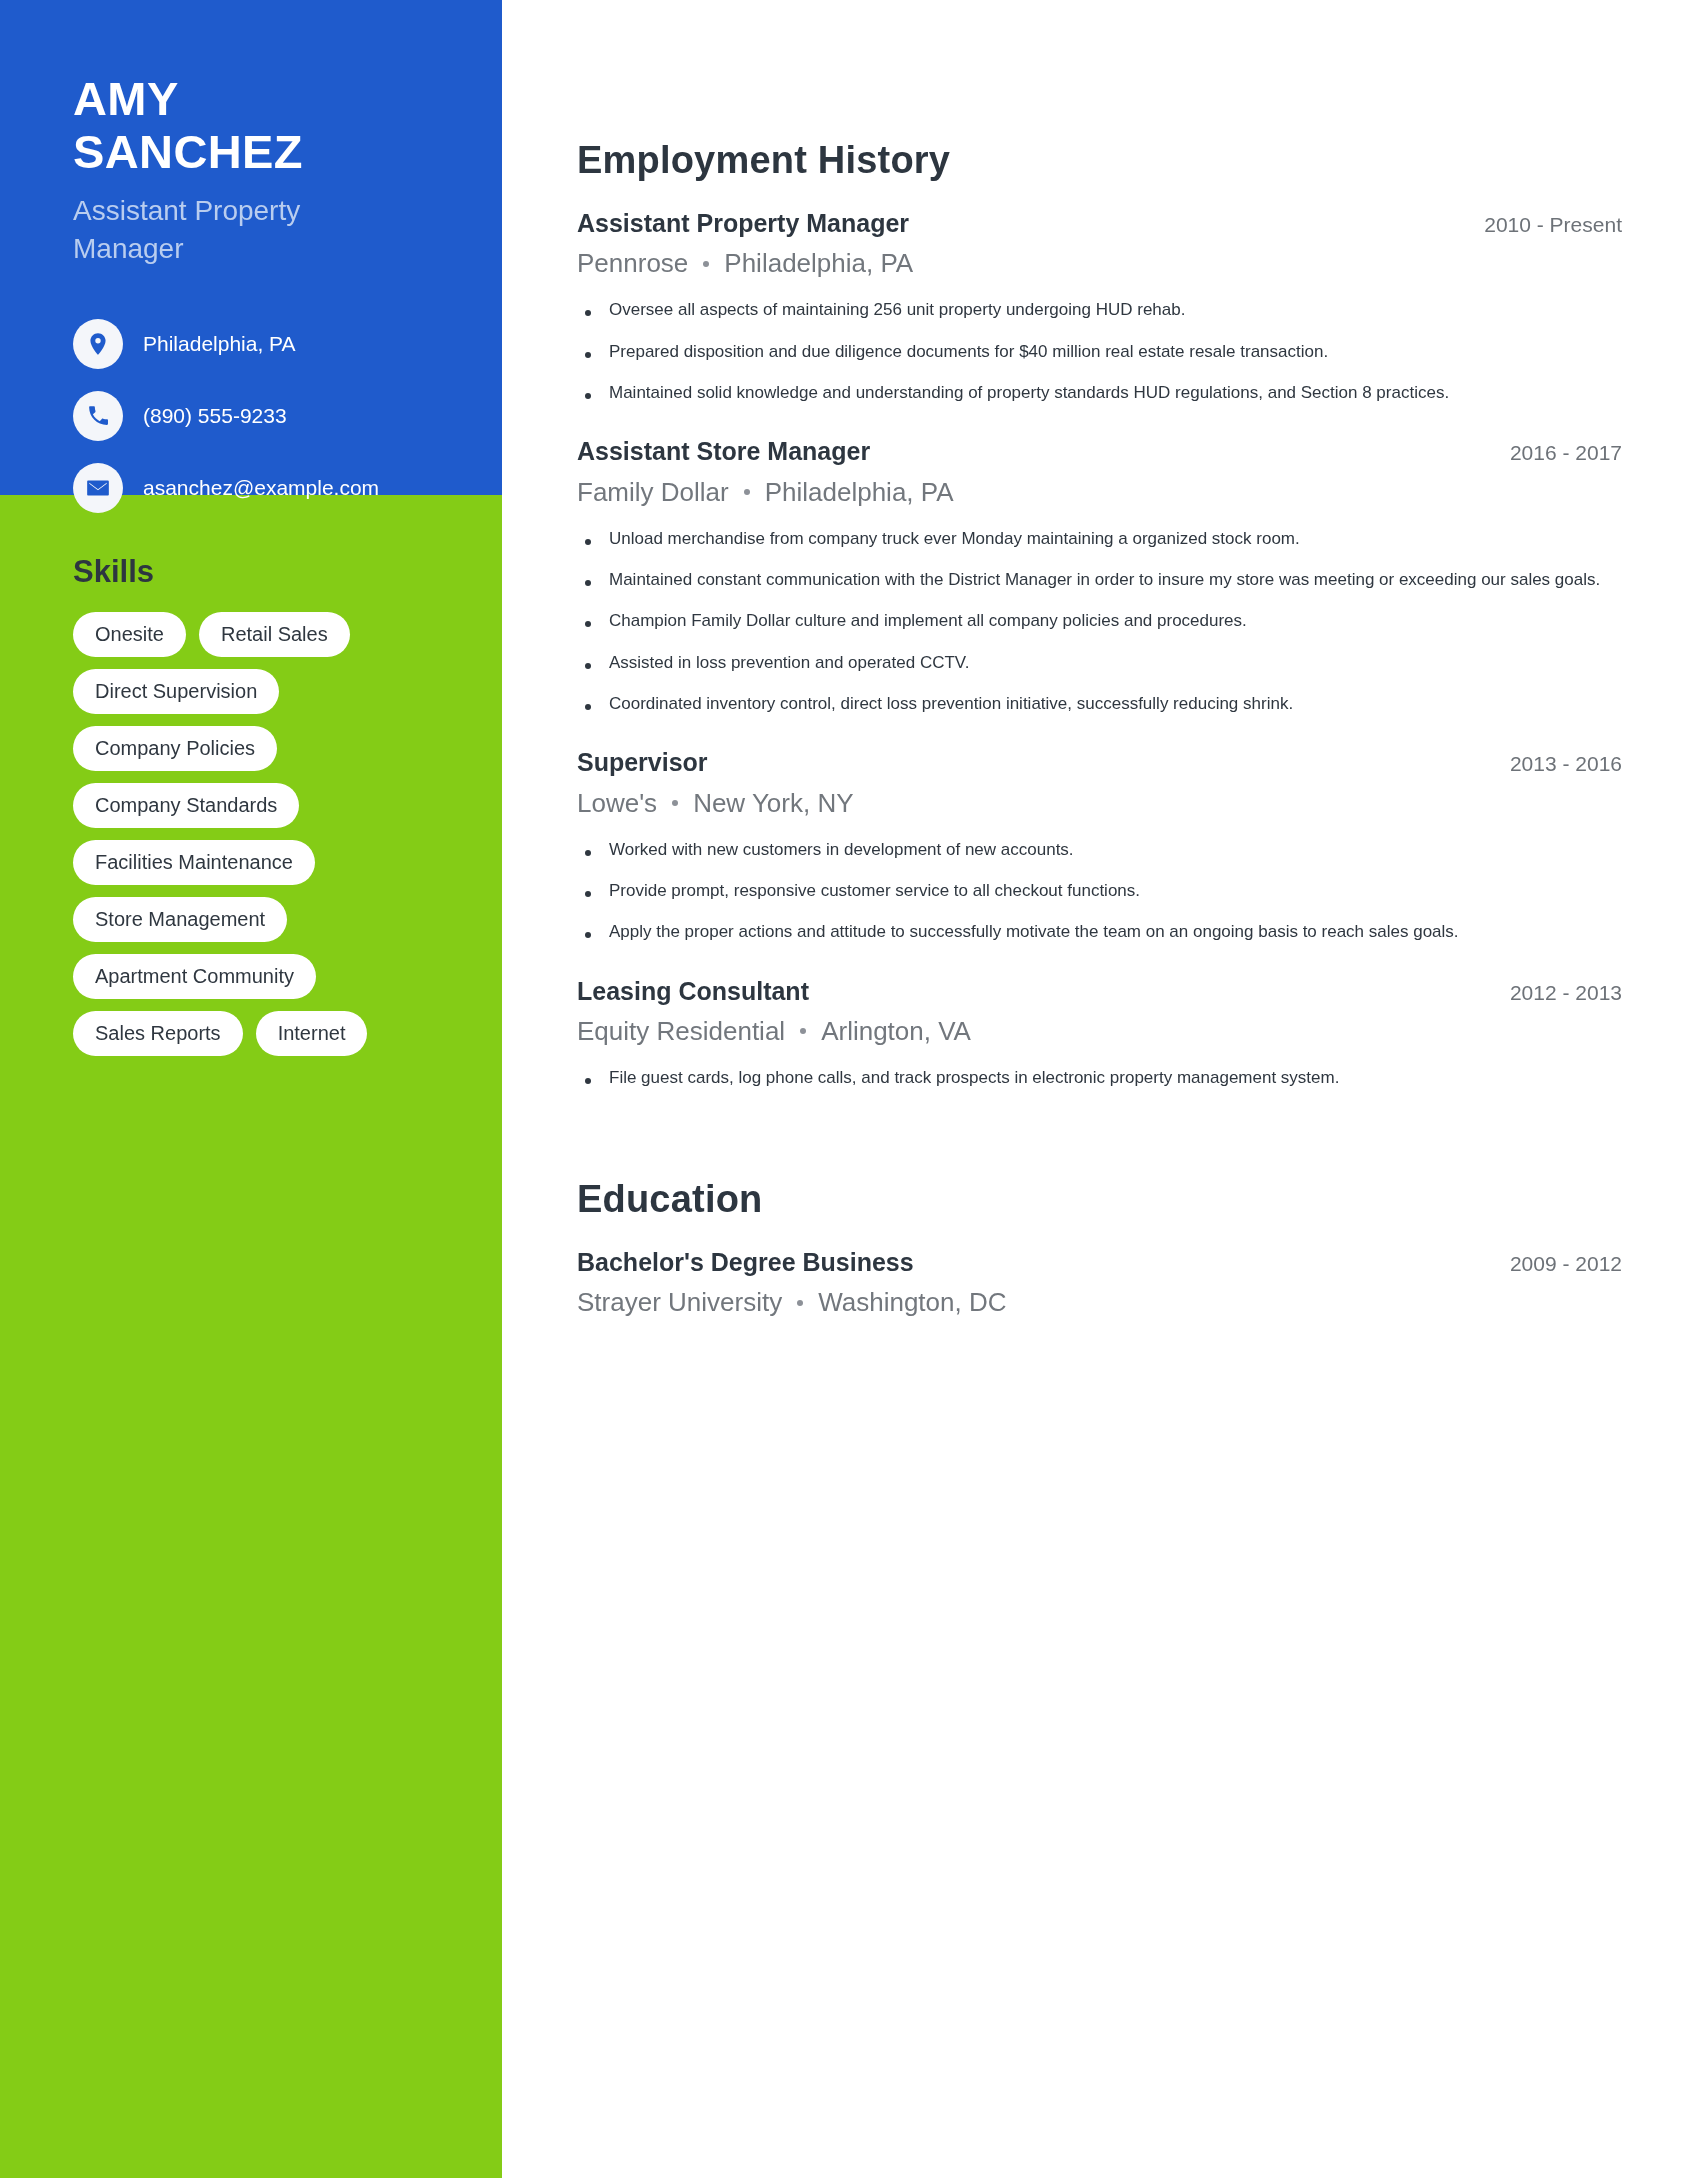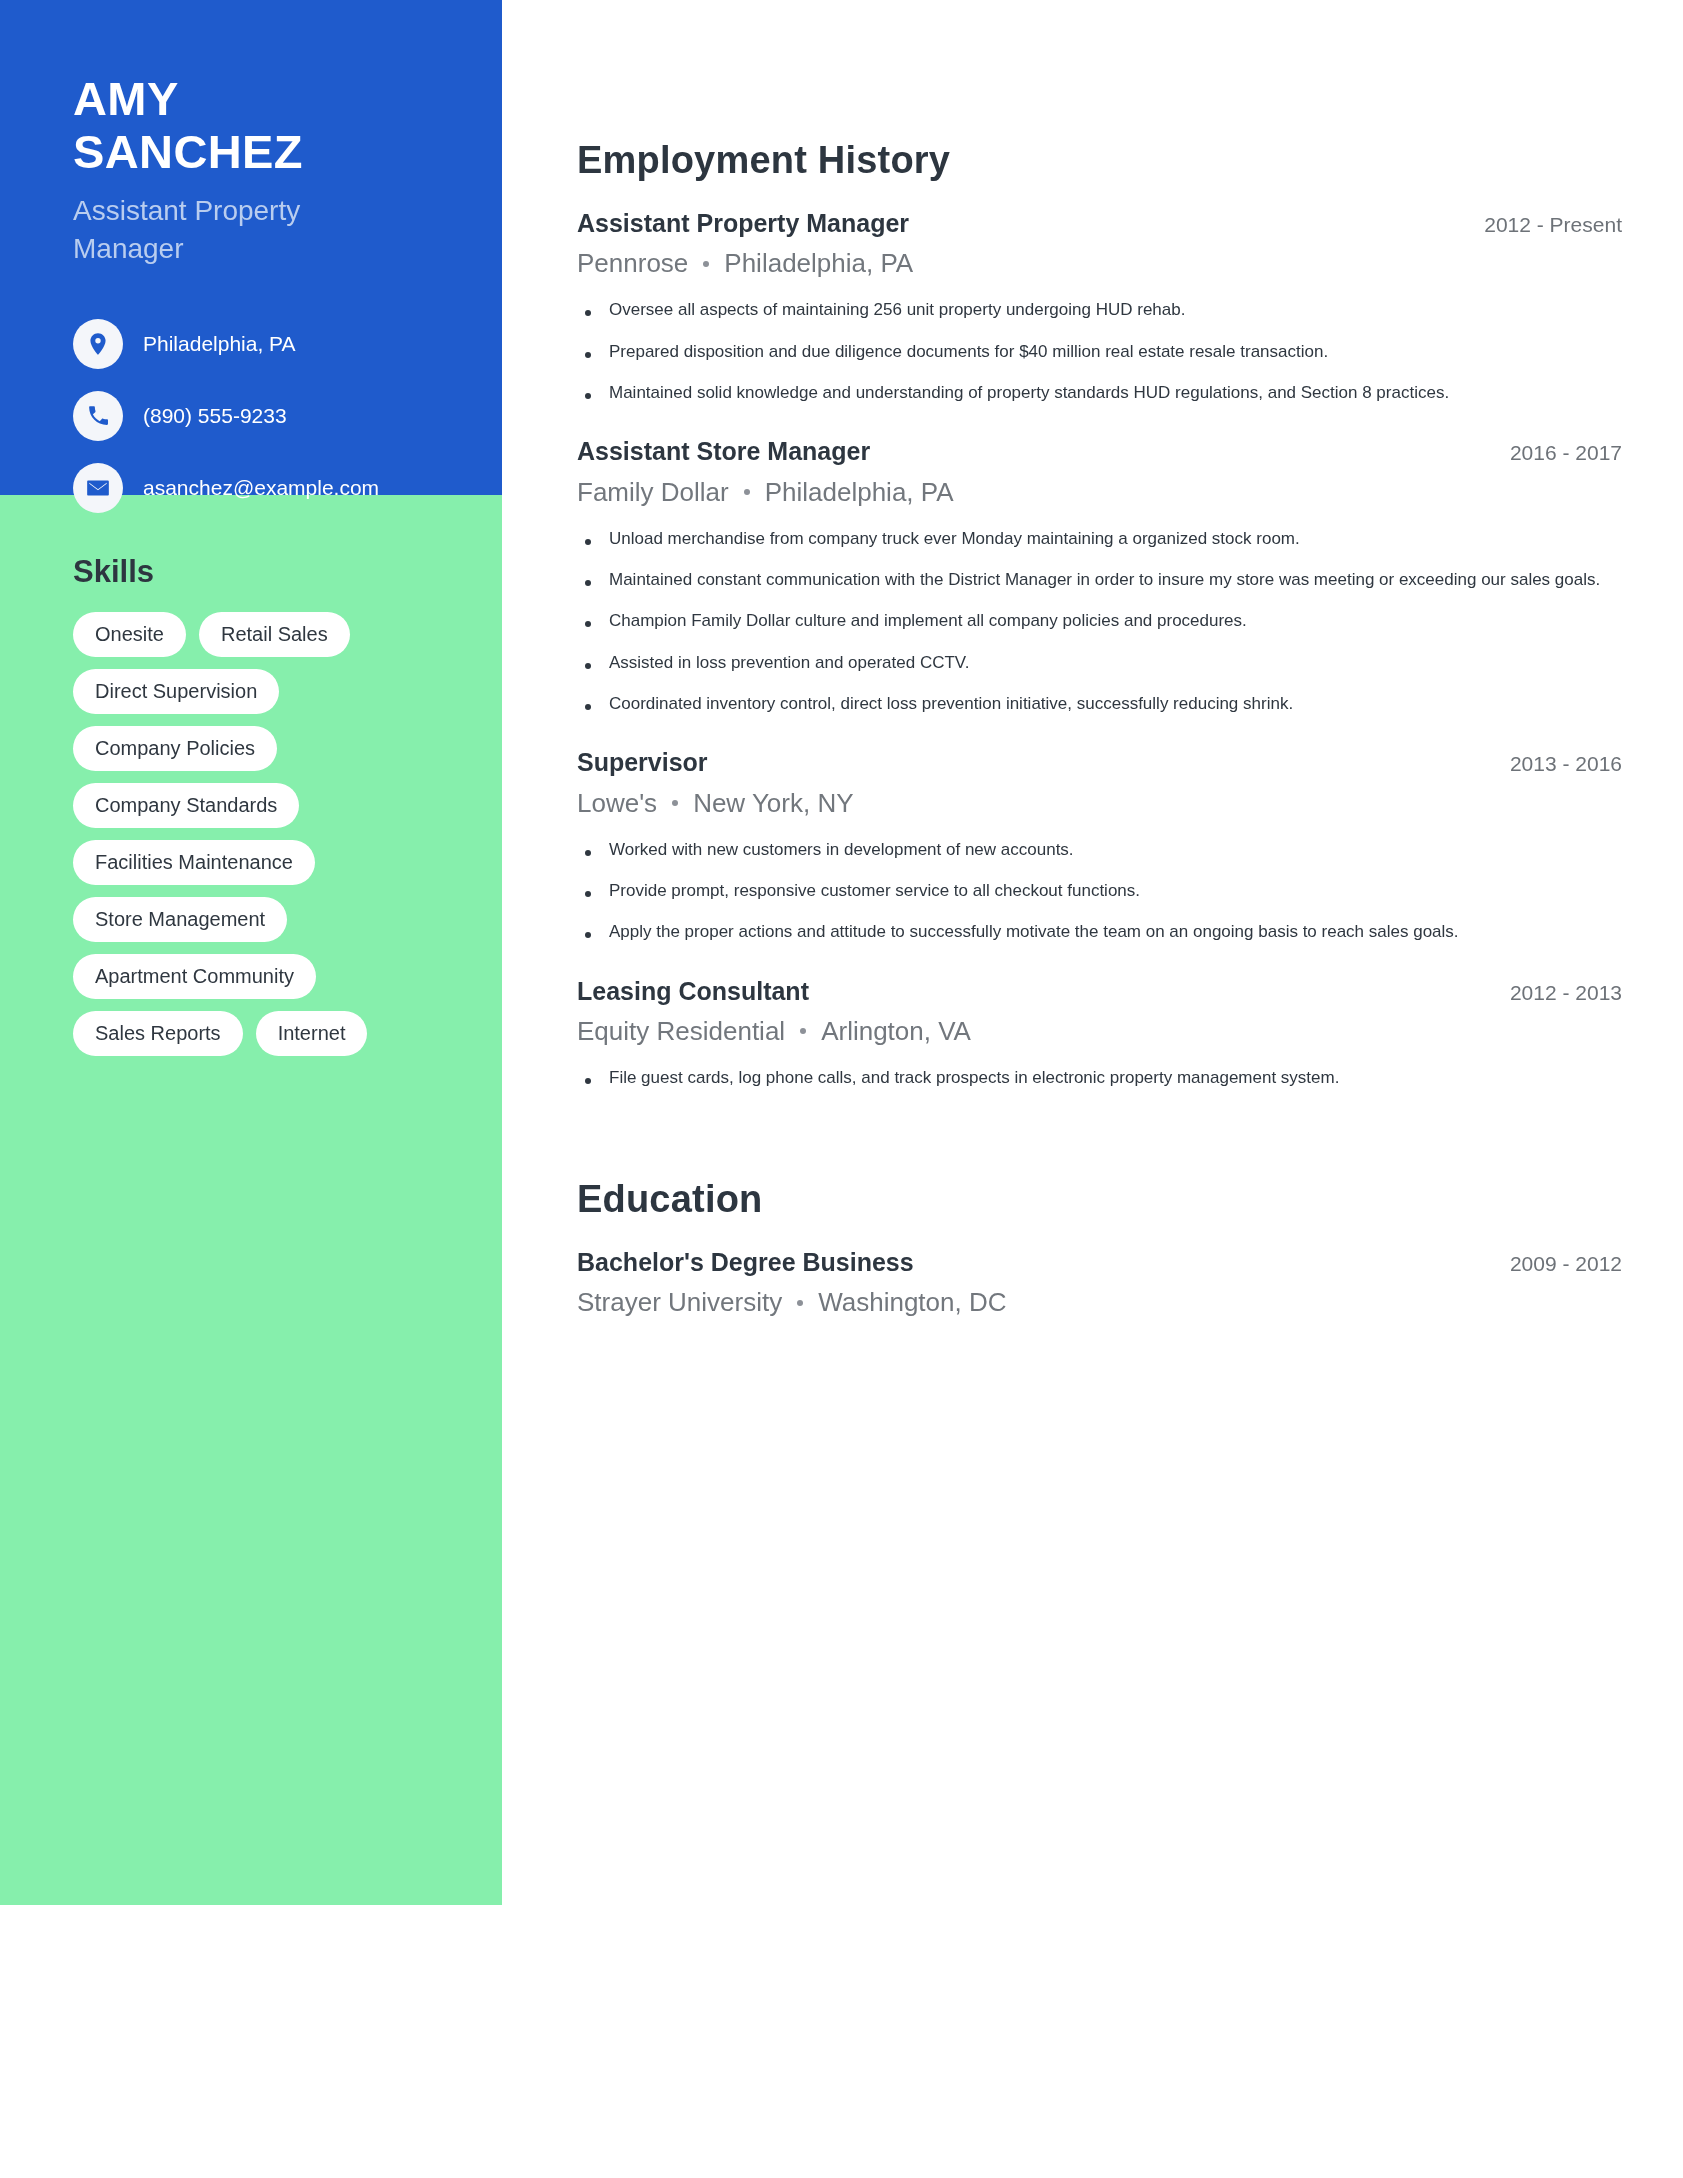--- a/index.html
+++ b/index.html
@@ -20,22 +20,22 @@
     display: flex;
     overflow: hidden;
     background: #ffffff;
   }
 
   
   .sidebar {
     position: relative;
     width: 502px;
     flex: 0 0 502px;
-    background: #86efac;
-    height: 1905px;
+    background: #84cc16;
+    height: 2178px;
   }
   .sidebar-header {
     background: #1f5bcc;
     padding: 73px 73px 0 73px;
     height: 495px;
     box-sizing: border-box;
   }
   .name {
     color: #ffffff;
     font-size: 47px;
@@ -247,21 +247,21 @@
   </aside>
 
   <main class="main">
 
     <section class="main-section">
       <h2 class="main-section-title">Employment History</h2>
       <div id="employment-entries">
           <div class="entry">
             <div class="entry-head">
               <div class="entry-role">Assistant Property Manager</div>
-              <div class="entry-dates">2012 - Present</div>
+              <div class="entry-dates">2010 - Present</div>
             </div>
             <div class="entry-meta">
               <span>Pennrose</span>
               <span class="sep"></span>
               <span>Philadelphia, PA</span>
             </div>
             <ul class="bullets">
               <li>Oversee all aspects of maintaining 256 unit property undergoing HUD rehab.</li>
               <li>Prepared disposition and due diligence documents for $40 million real estate resale transaction.</li>
               <li>Maintained solid knowledge and understanding of property standards HUD regulations, and Section 8 practices.</li>

